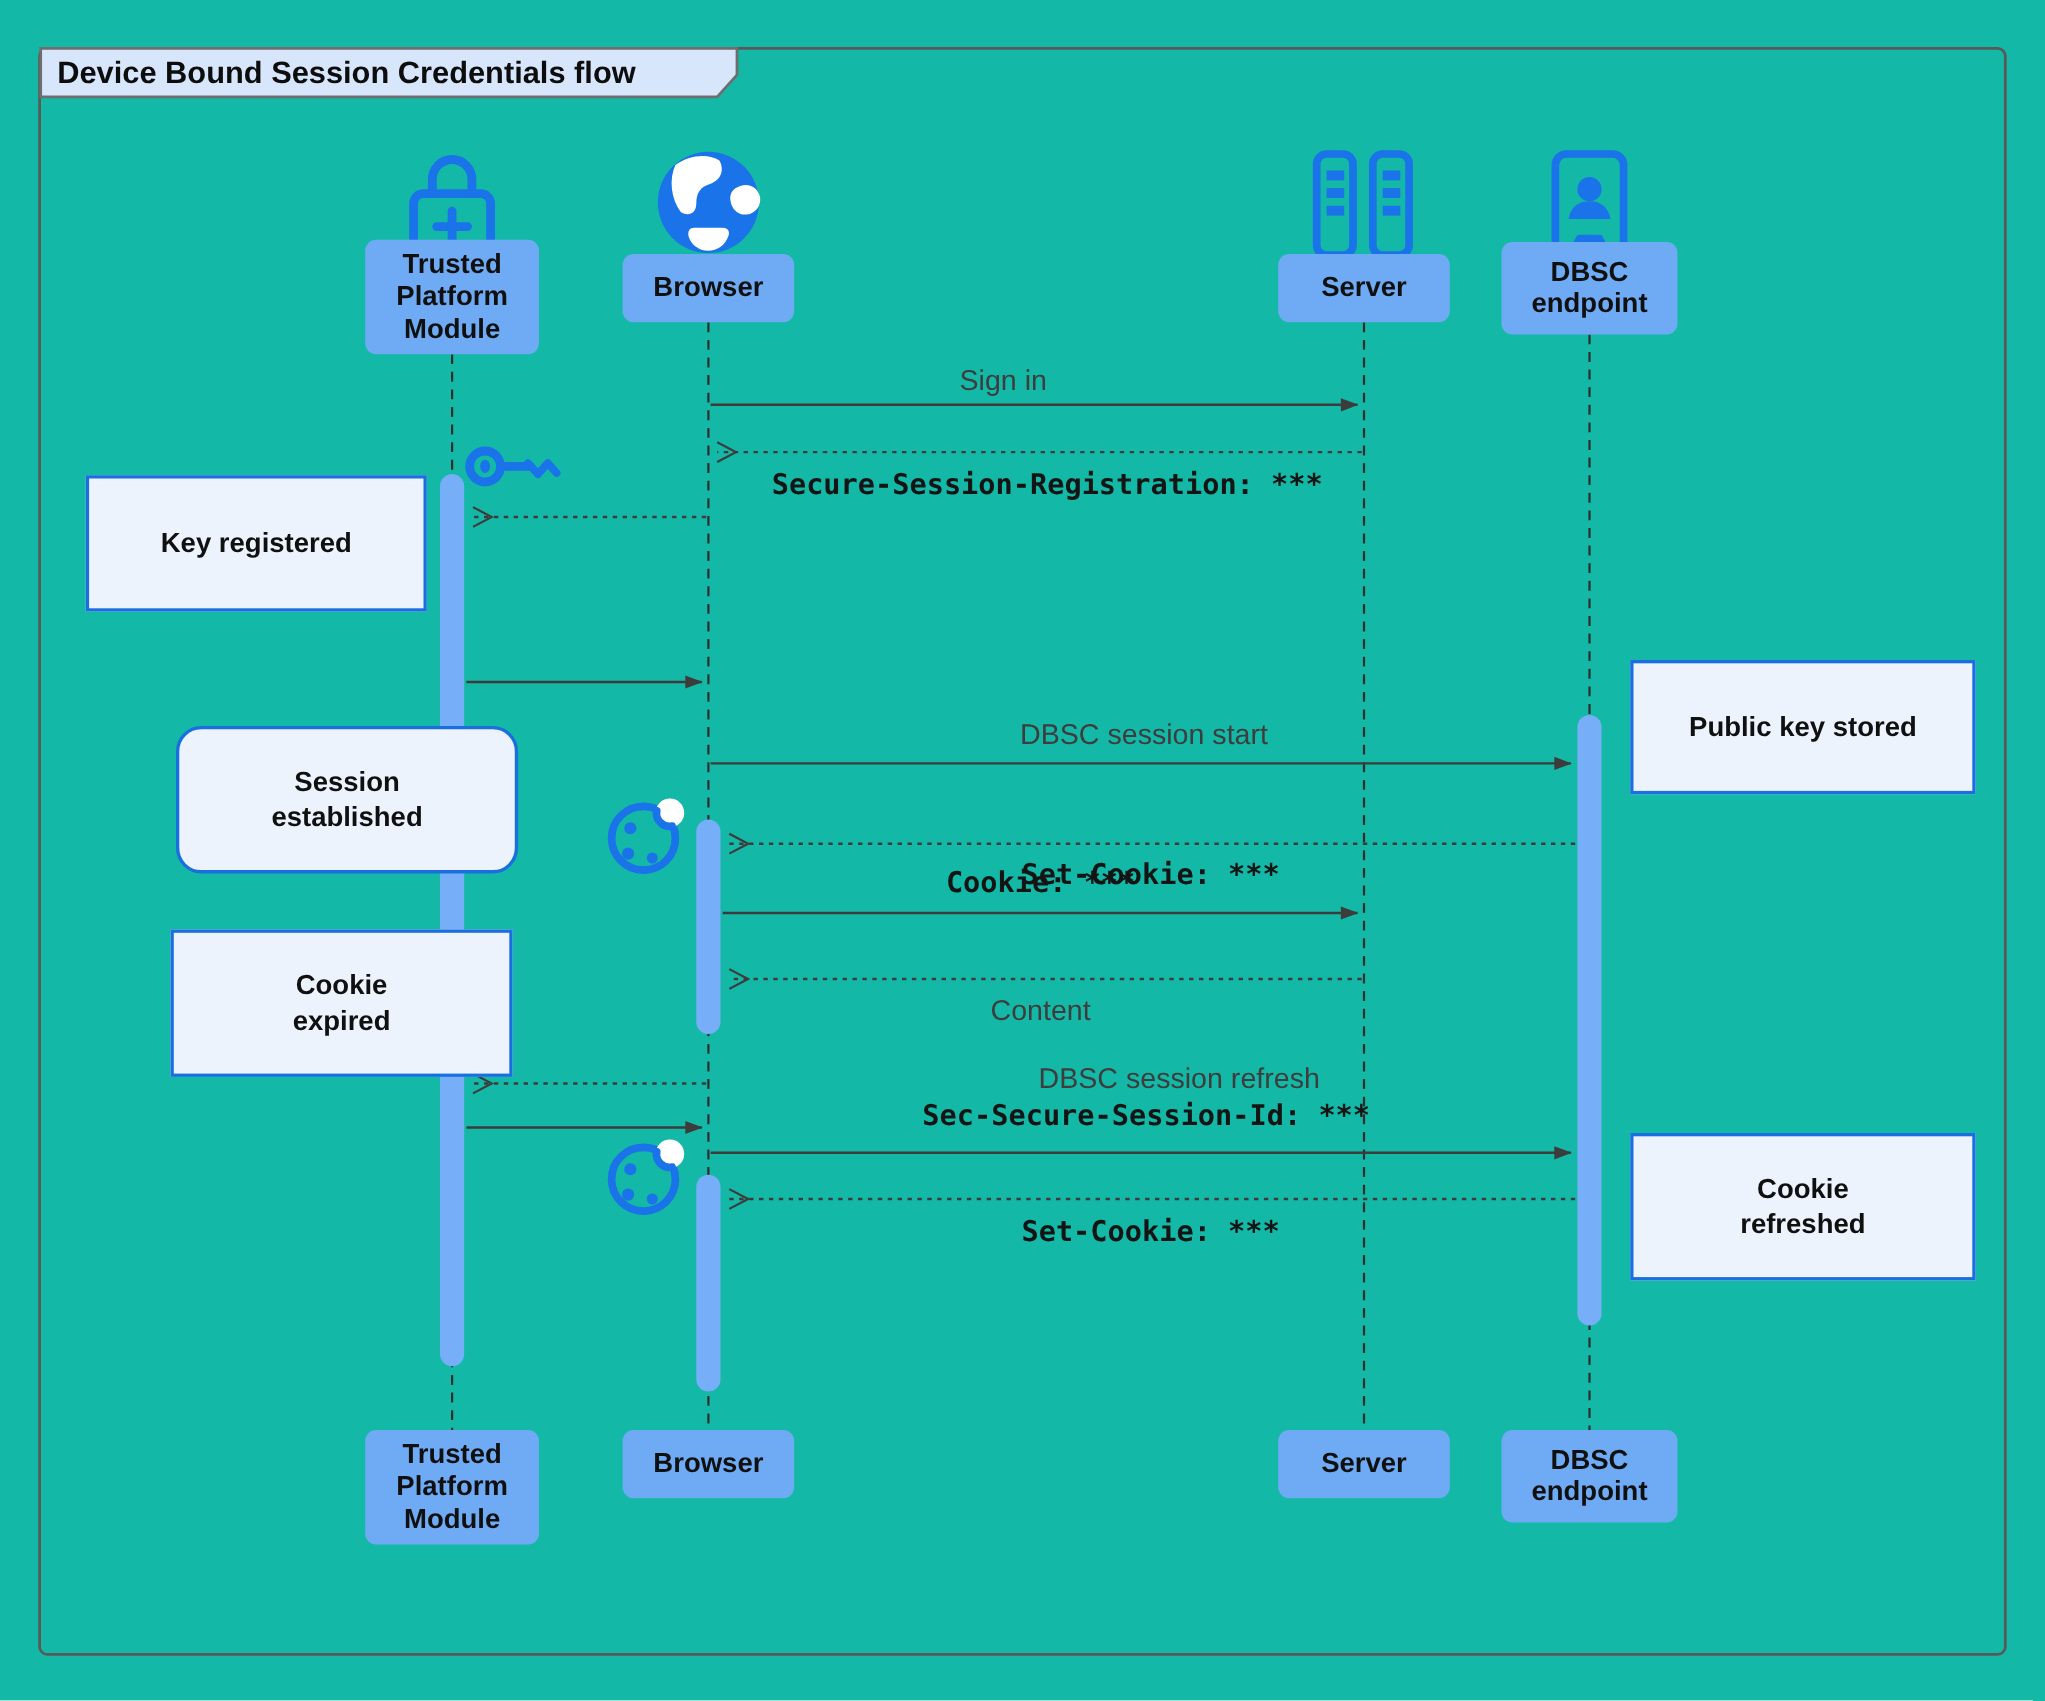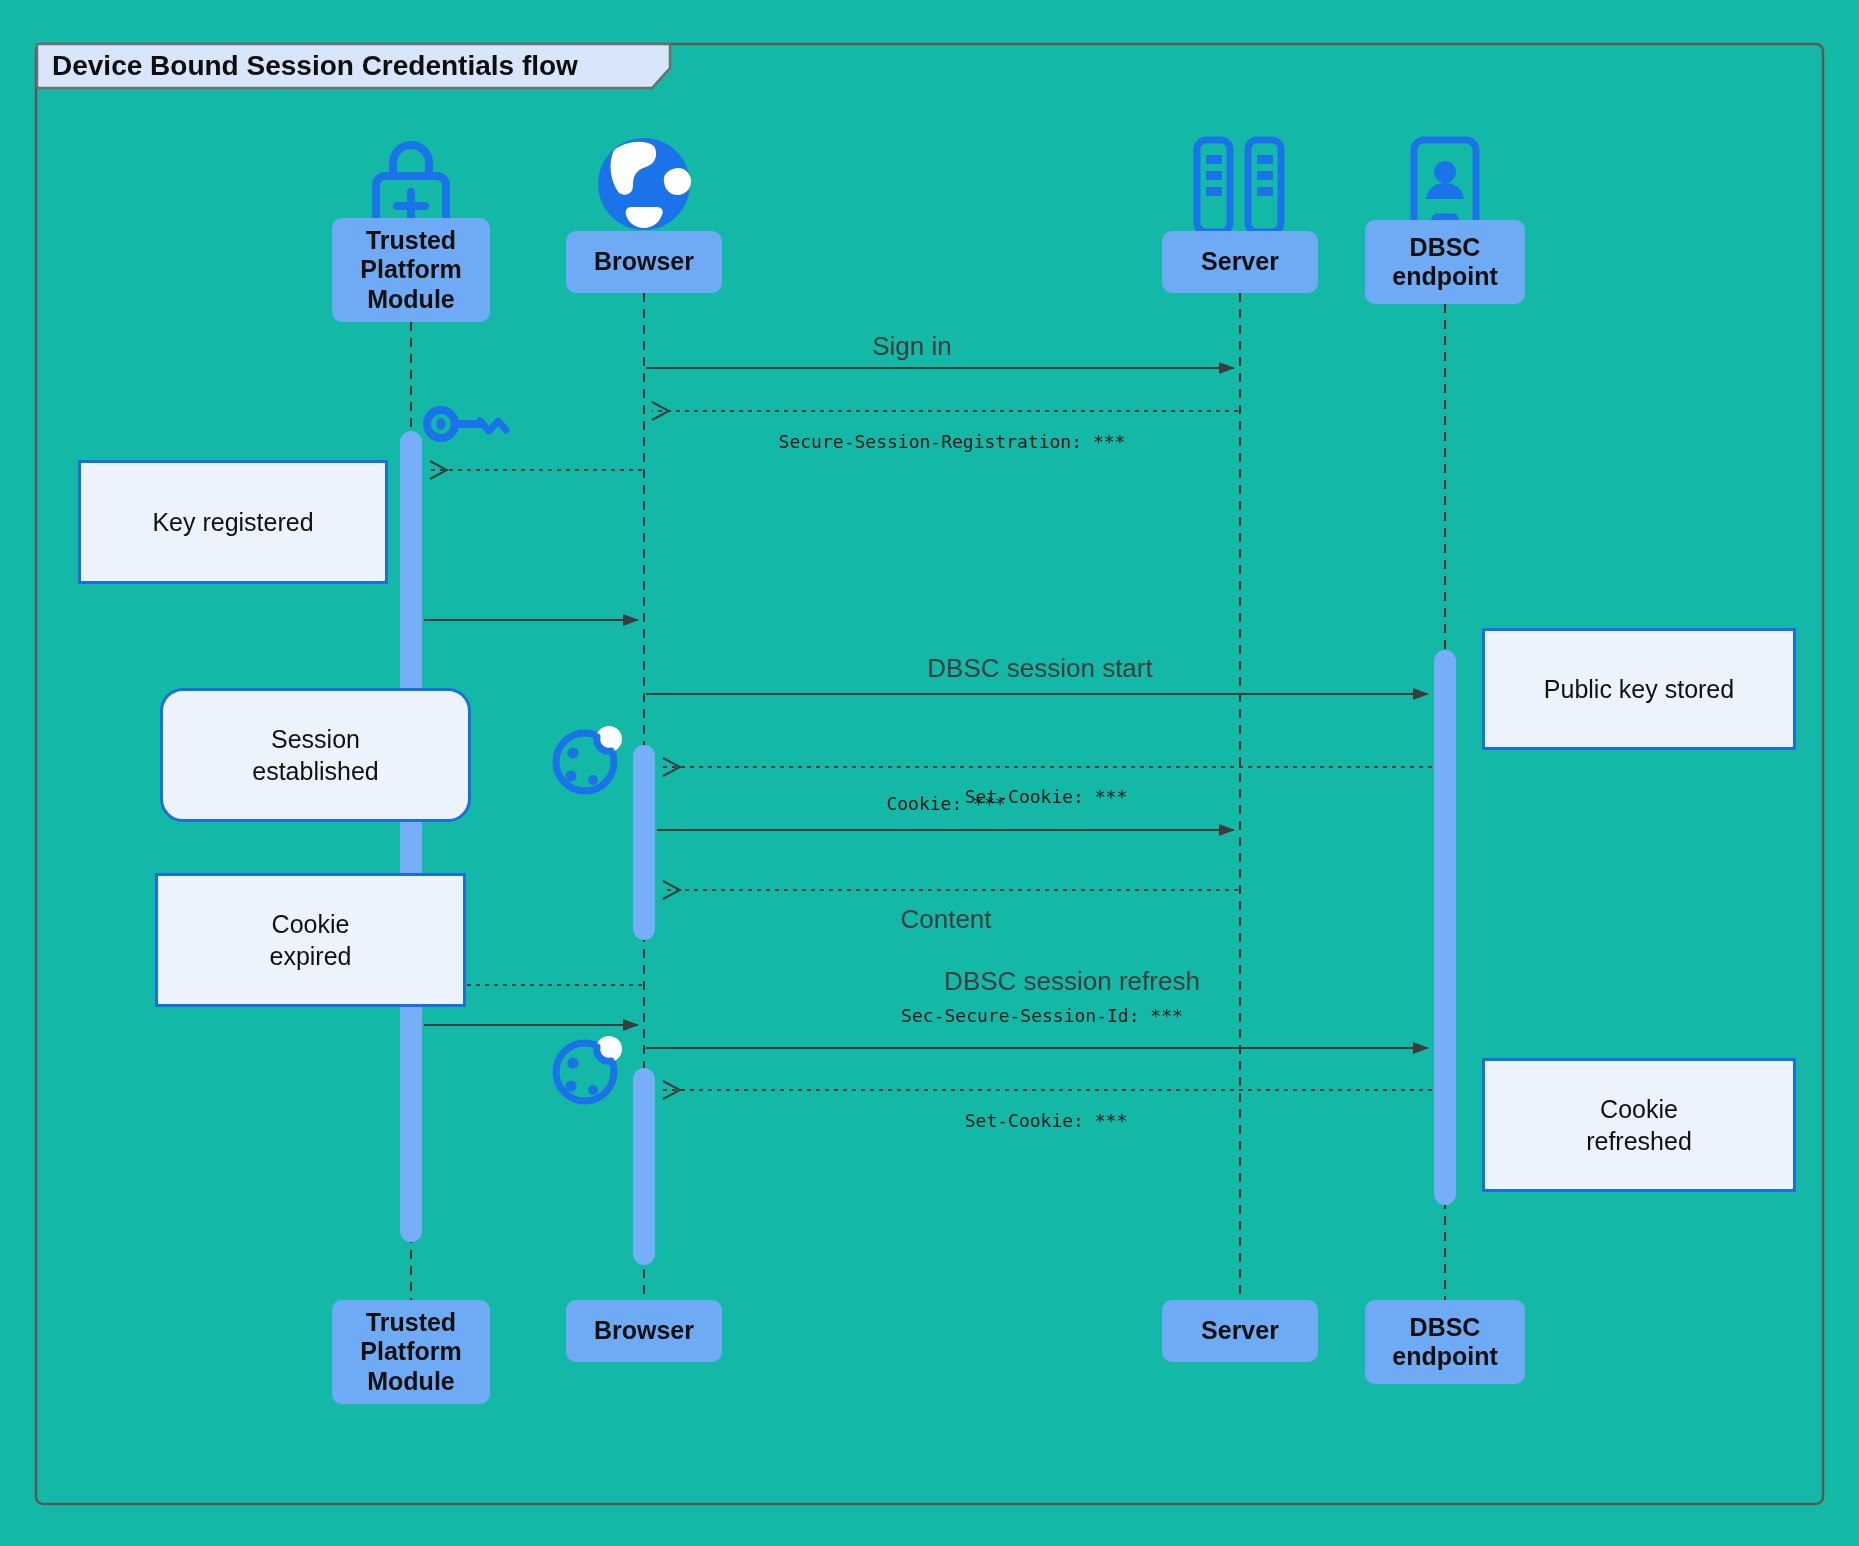--- a/index.html
+++ b/index.html
@@ -28,30 +28,30 @@
   }
   .actor {
     position:absolute; background:var(--actor-fill,#6fabf4); border-radius:10px;
     display:flex; align-items:center; justify-content:center; text-align:center;
     font-weight:bold; font-size:25px; line-height:1.18; color:#101010;
   }
   .note {
     position:absolute; background:var(--note-fill,#ecf3fd);
     border:3.5px solid var(--note-border,#1a6ee0);
     display:flex; align-items:center; justify-content:center; text-align:center;
-    font-weight:normal; font-size:25px; line-height:1.28; color:#101010;margin-top:28px;
+    font-weight:bold; font-size:25px; line-height:1.28; color:#101010;
   }
   .note.wrap2 > span { max-width:150px; }
   .mlabel {
     position:absolute; transform:translate(-50%,-50%); white-space:nowrap;
     font-size:26px; color:#3d3d3d;
   }
   .mlabel.mono {
     font-family:"DejaVu Sans Mono","Liberation Mono",monospace;
-    color:#141414; font-size:18px;
+    color:#141414; font-size:26px;font-weight:bold;
   }
 </style>
 </head>
 <body>
 
 <div id="stage">
 
   <svg class="layer" width="1859" height="1546" viewBox="0 0 1859 1546">
     <defs>
       <marker id="mF" markerUnits="userSpaceOnUse" markerWidth="18" markerHeight="14" refX="16" refY="7" orient="auto">

